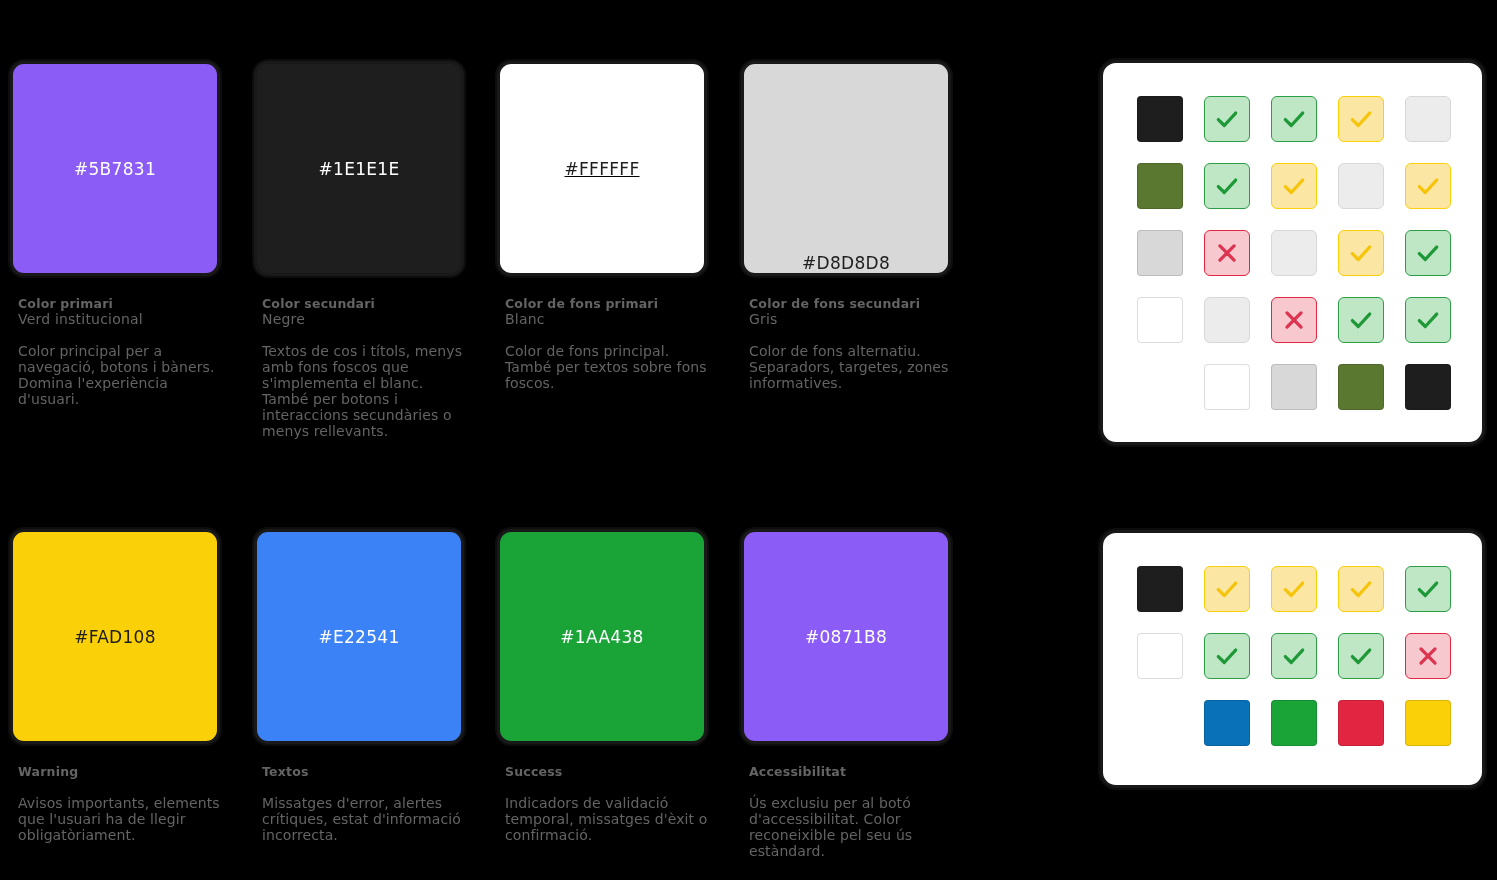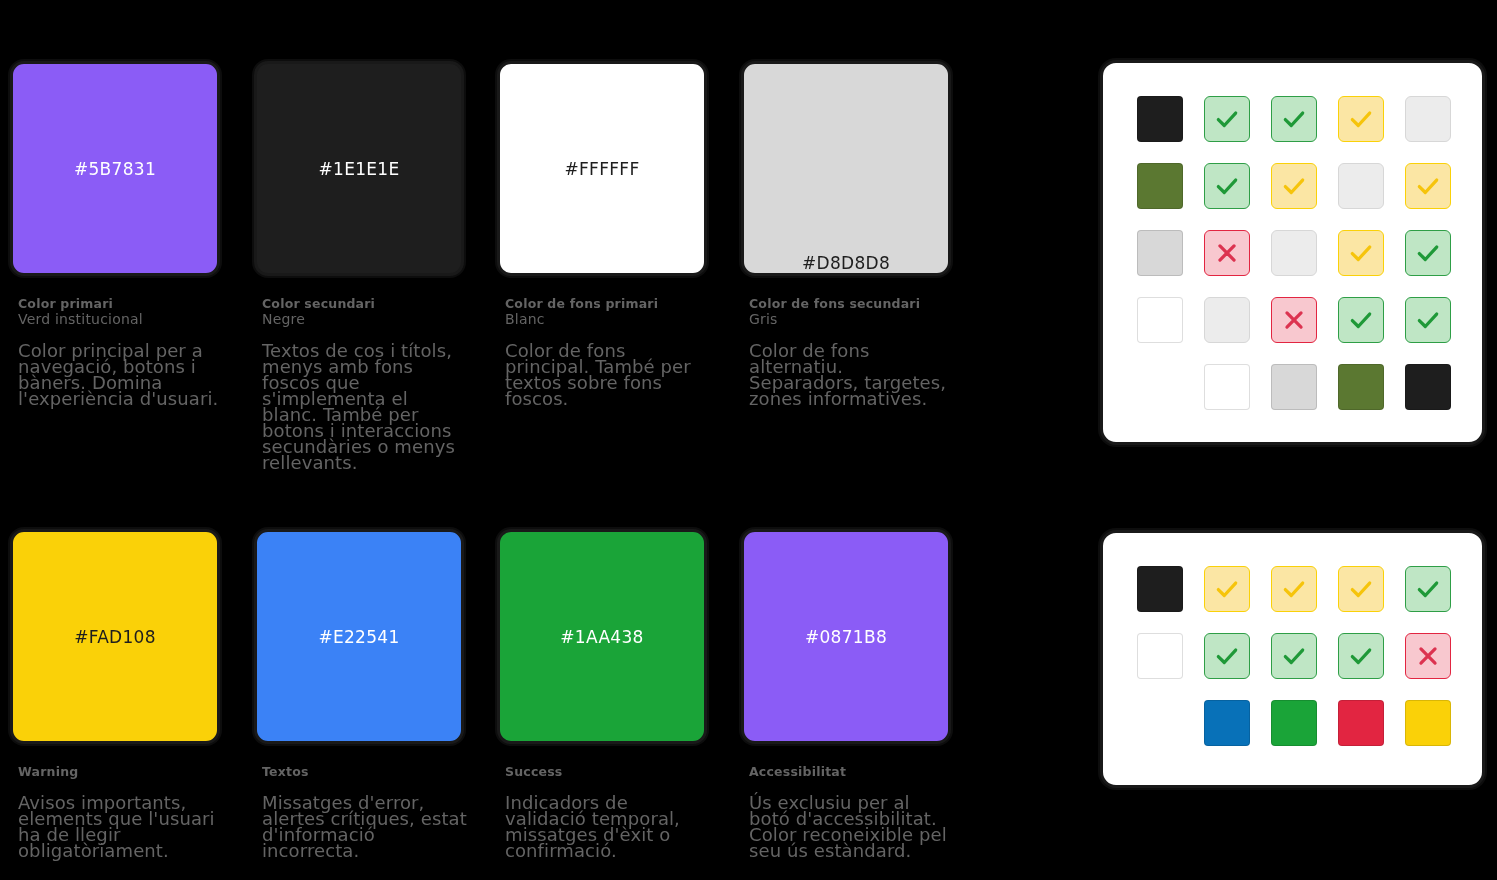--- a/index.html
+++ b/index.html
@@ -49,21 +49,21 @@
     line-height: 15px;
   }
   .swatch-sub {
     font-size: 14px;
     color: #646464;
     letter-spacing: 0.2px;
     line-height: 16px;
   }
   .swatch-desc {
     margin-top: 16px;
-    font-size: 18px;
+    font-size: 14px;
     color: #646464;
     line-height: 16px;
     letter-spacing: 0.1px;
     width: 205px;
   }
 
   
   .matrix-panel {
     position: absolute;
     background: #ffffff;
@@ -111,21 +111,21 @@
       <div class="swatch-chip" style="background: rgb(30, 30, 30);">
         <div class="swatch-hex" style="color: rgb(255, 255, 255);">#1E1E1E</div>
       </div>
       <div class="swatch-meta">
         <div class="swatch-title">Color secundari</div>
         <div class="swatch-sub">Negre</div>
         <div class="swatch-desc">Textos de cos i títols, menys amb fons foscos que s'implementa el blanc. També per botons i interaccions secundàries o menys rellevants.</div>
       </div>
     </div>
     <div class="swatch-card" style="left: 497px; top: 61px;">
-      <div class="swatch-chip" style="background: rgb(255, 255, 255);">
+      <div class="swatch-chip" style="background: rgb(255, 255, 255); text-decoration: underline;">
         <div class="swatch-hex" style="color: rgb(30, 30, 30);">#FFFFFF</div>
       </div>
       <div class="swatch-meta">
         <div class="swatch-title">Color de fons primari</div>
         <div class="swatch-sub">Blanc</div>
         <div class="swatch-desc">Color de fons principal. També per textos sobre fons foscos.</div>
       </div>
     </div>
     <div class="swatch-card" style="left: 741px; top: 61px;">
       <div class="swatch-chip" style="background: rgb(216, 216, 216); align-items: flex-end;">

